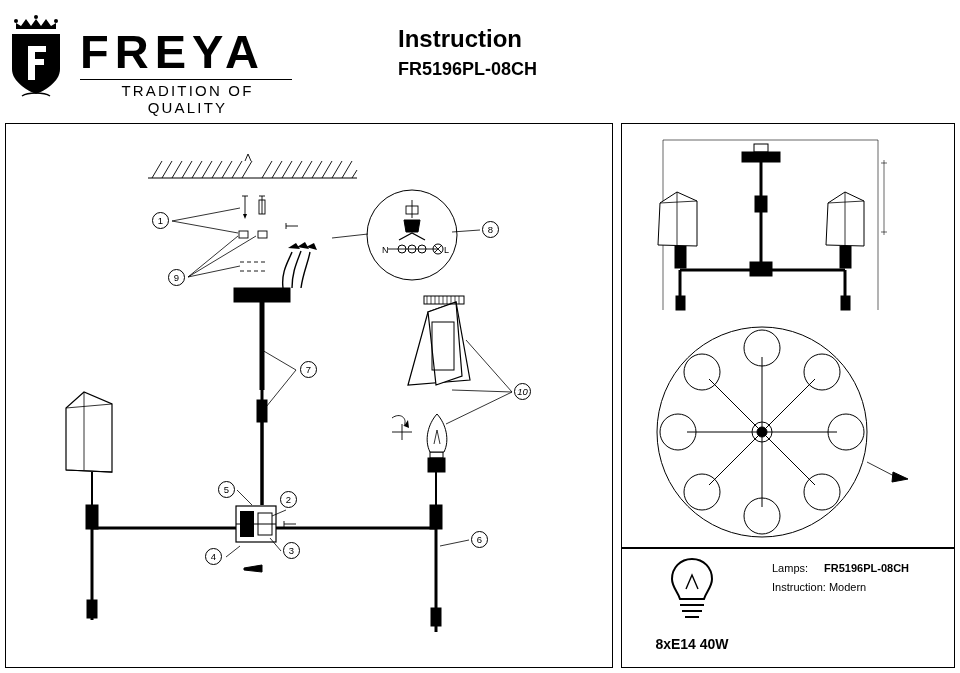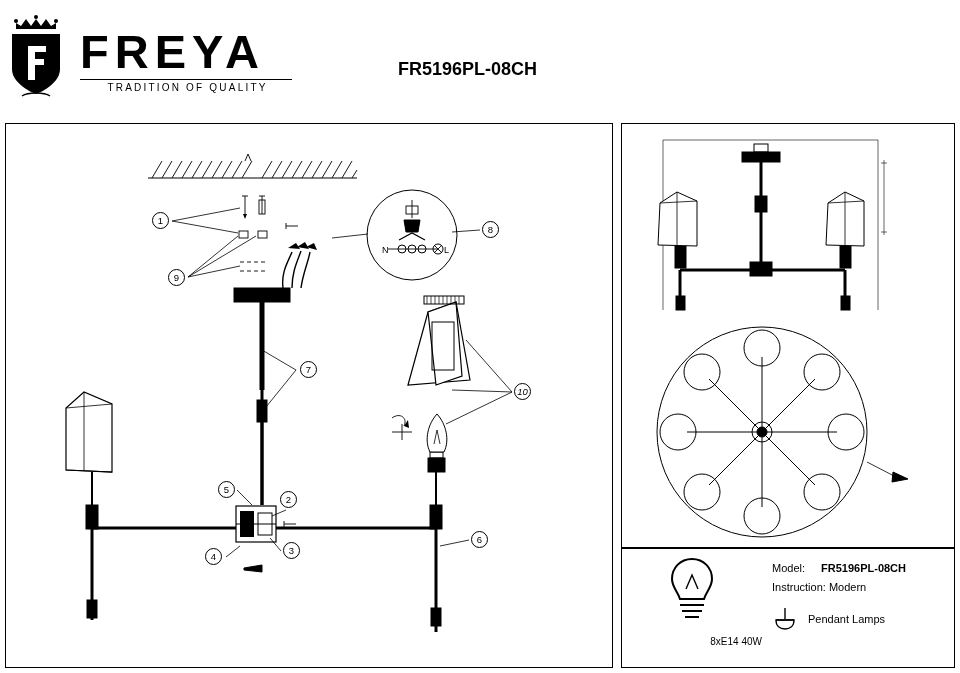--- a/index.html
+++ b/index.html
@@ -59,21 +59,21 @@
     top: 71px;
     width: 212px;
     height: 1px;
     background: #000;
   }
   .brand-sub {
     position: absolute;
     left: 72px;
     top: 74px;
     width: 215px;
-    font-size: 10px;
+    font-size: 15px;
     letter-spacing: 2.2px;
     text-align: center;
   }
   .doc-title {
     position: absolute;
     left: 398px;
     top: 25px;
     font-size: 24px;
     font-weight: bold;
   }
@@ -109,22 +109,23 @@
     left: 622px;
     top: 549px;
     width: 140px;
     height: 118px;
   }
   .bulb-label {
     position: absolute;
     left: 622px;
     top: 636px;
     width: 140px;
-    text-align: right;
-    font-size: 10px;
+    text-align: center;
+    font-size: 14px;
+    font-weight: bold;
   }
   .info-model {
     position: absolute;
     left: 772px;
     top: 562px;
     font-size: 11px;
   }
   .info-model .val { font-weight: bold; margin-left: 16px; }
   .info-coll {
     position: absolute;
@@ -180,20 +181,21 @@
 
         <path d="M20 32 L38 32 L38 38 L27 38 L27 45 L36 45 L36 51 L27 51 L27 66 L20 66 Z" fill="#fff"></path>
 
         <path d="M14 82 C20 78 36 78 42 82" stroke="#000" stroke-width="1.5" fill="none"></path>
       </svg>
       <div class="brand">FREYA</div>
       <div class="brand-rule"></div>
       <div class="brand-sub">TRADITION OF QUALITY</div>
     </div>
 
+    <div class="doc-title">Instruction</div>
     <div class="doc-model">FR5196PL-08CH</div>
   </div>
 
   <div class="frame frame-main"></div>
   <div class="frame frame-topright"></div>
   <div class="frame frame-botright"></div>
 
   <svg class="layer" viewBox="0 0 960 673">
     <g stroke="#000" fill="none" stroke-width="1">
 
@@ -436,28 +438,20 @@
       <path d="M70 10 C58 10 50 19 50 30 C50 38 56 43 58 50 L82 50 C84 43 90 38 90 30 C90 19 82 10 70 10 Z" fill="none" stroke="#000" stroke-width="2"></path>
       <line x1="58" y1="56" x2="82" y2="56" stroke="#000" stroke-width="2"></line>
       <line x1="60" y1="62" x2="80" y2="62" stroke="#000" stroke-width="2"></line>
       <line x1="63" y1="68" x2="77" y2="68" stroke="#000" stroke-width="2"></line>
       <path d="M64 40 L70 26 L76 40" fill="none" stroke="#000" stroke-width="1.4"></path>
     </svg>
   </div>
   <div class="bulb-label">8xE14 40W</div>
 
   <div class="info-model">
-    <span>Model:</span><span class="val">FR5196PL-08CH</span>
+    <span>Lamps:</span><span class="val">FR5196PL-08CH</span>
   </div>
   <div class="info-coll">
     <span>Instruction:</span>
     <span class="val">Modern</span>
   </div>
-  <div class="info-type">
-    <svg class="type-icon" viewBox="0 0 26 26">
-      <line x1="13" y1="2" x2="13" y2="13" stroke="#000" stroke-width="1.4"></line>
-      <path d="M4 14 L22 14 C22 20 18 23 13 23 C8 23 4 20 4 14 Z" fill="none" stroke="#000" stroke-width="1.4"></path>
-      <line x1="4" y1="14" x2="22" y2="14" stroke="#000" stroke-width="1.4"></line>
-    </svg>
-    <span>Pendant Lamps</span>
-  </div>
 
 </div>
 
 </body></html>

